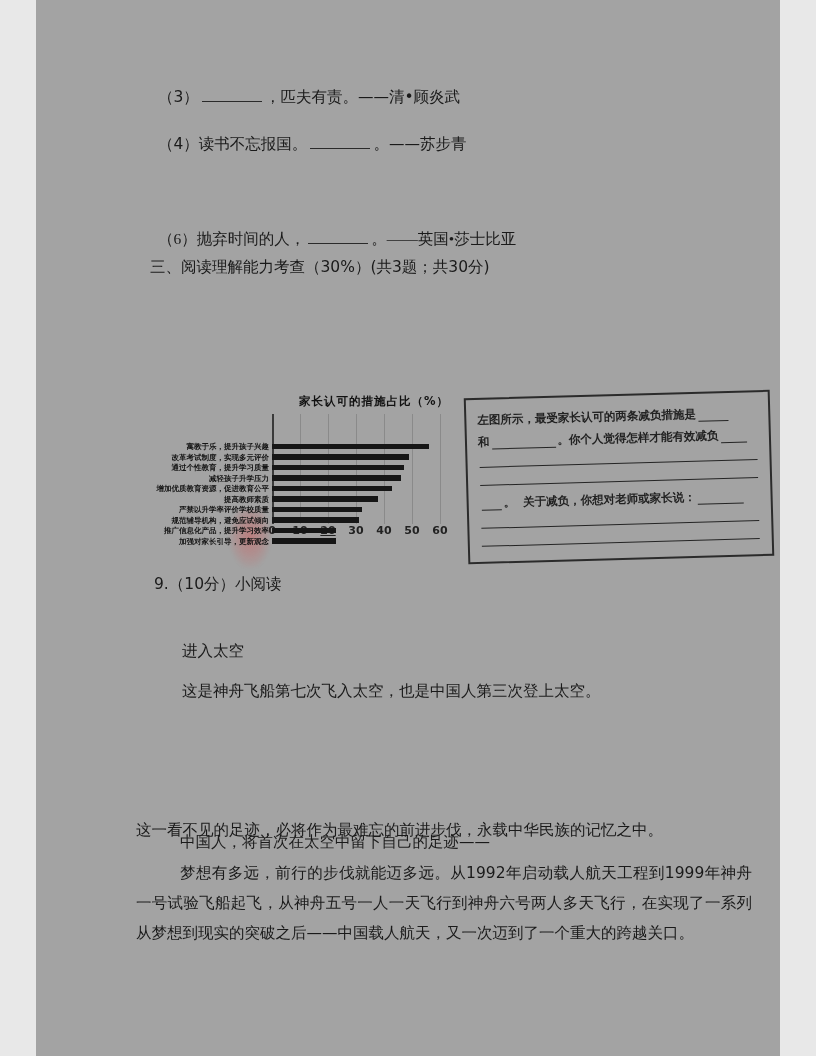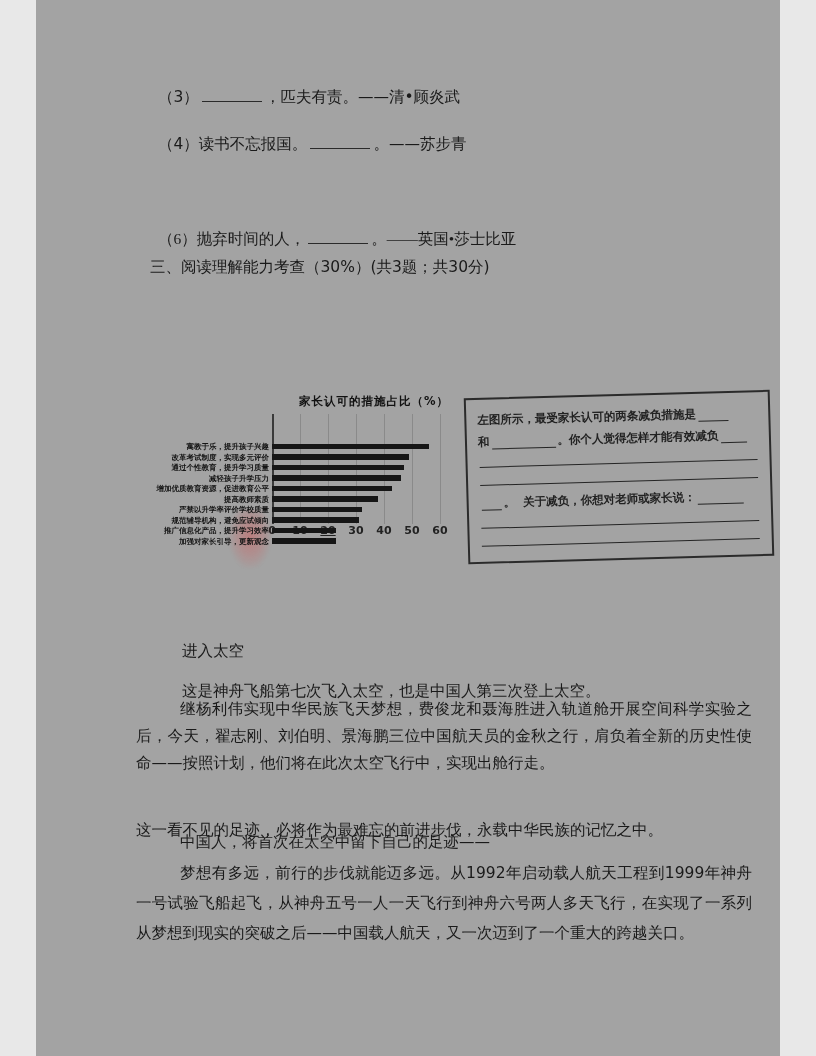--- a/index.html
+++ b/index.html
@@ -182,20 +182,20 @@
           <span>关于减负，你想对老师或家长说：</span>
           <span class="bblank w46"></span>
       </div>
       <div class="uline"></div>
       <div class="uline"></div>
     </div>
 
     <div class="red-mark"></div>
   </div>
 
+  <div class="blk q9h" style="top:574px;">9.（10分）小阅读</div>
   <div class="blk pad46" style="top:616px;">进入太空</div>
   <div class="blk pad46" style="top:656px;">这是神舟飞船第七次飞入太空，也是中国人第三次登上太空。</div>
-  <div class="blk para ind lh27" style="top:696px;">继杨利伟实现中华民族飞天梦想，费俊龙和聂海胜进入轨道舱开展空间科学实验之后，今天，翟志刚、刘伯明、景海鹏三位中国航天员的金秋之行，肩负着全新的历史性使命——按照计划，他们将在此次太空飞行中，实现出舱行走。</div>
   <div class="blk ind" style="top:804px;margin-top:28px;">中国人，将首次在太空中留下自己的足迹——</div>
   <div class="blk" style="top:820px;">这一看不见的足迹，必将作为最难忘的前进步伐，永载中华民族的记忆之中。</div>
   <div class="blk para ind lh30" style="top:858px;">梦想有多远，前行的步伐就能迈多远。从1992年启动载人航天工程到1999年神舟一号试验飞船起飞，从神舟五号一人一天飞行到神舟六号两人多天飞行，在实现了一系列从梦想到现实的突破之后——中国载人航天，又一次迈到了一个重大的跨越关口。</div>
 
 </div>
 
 </body></html>

